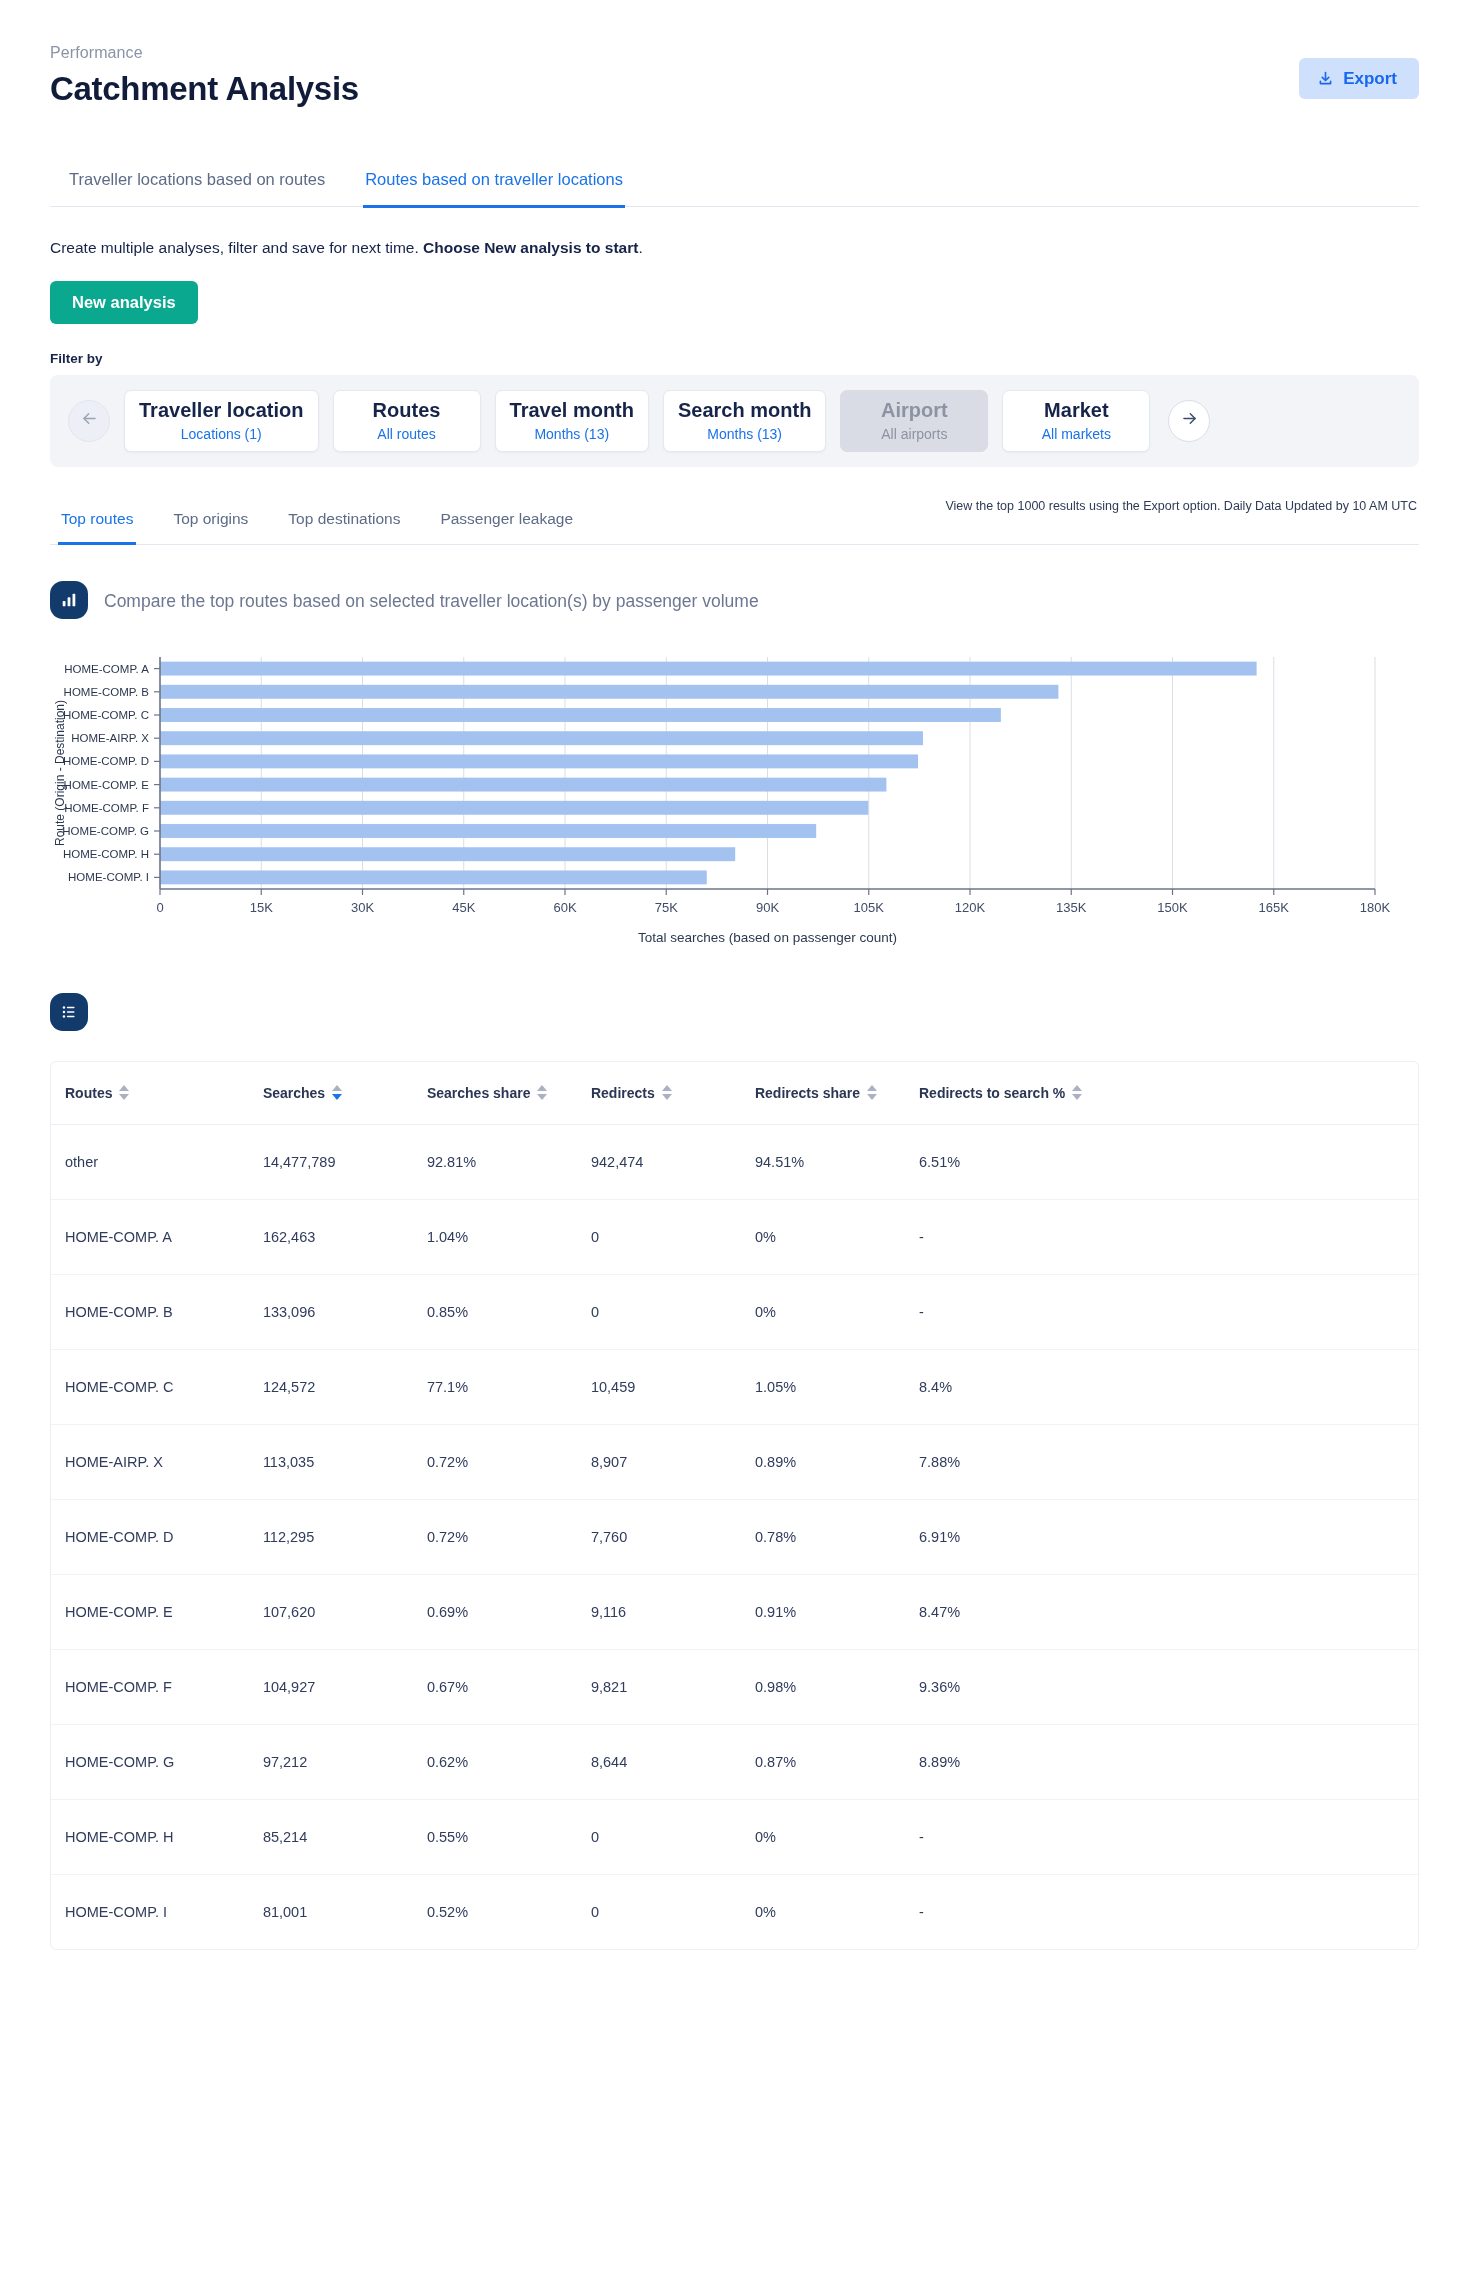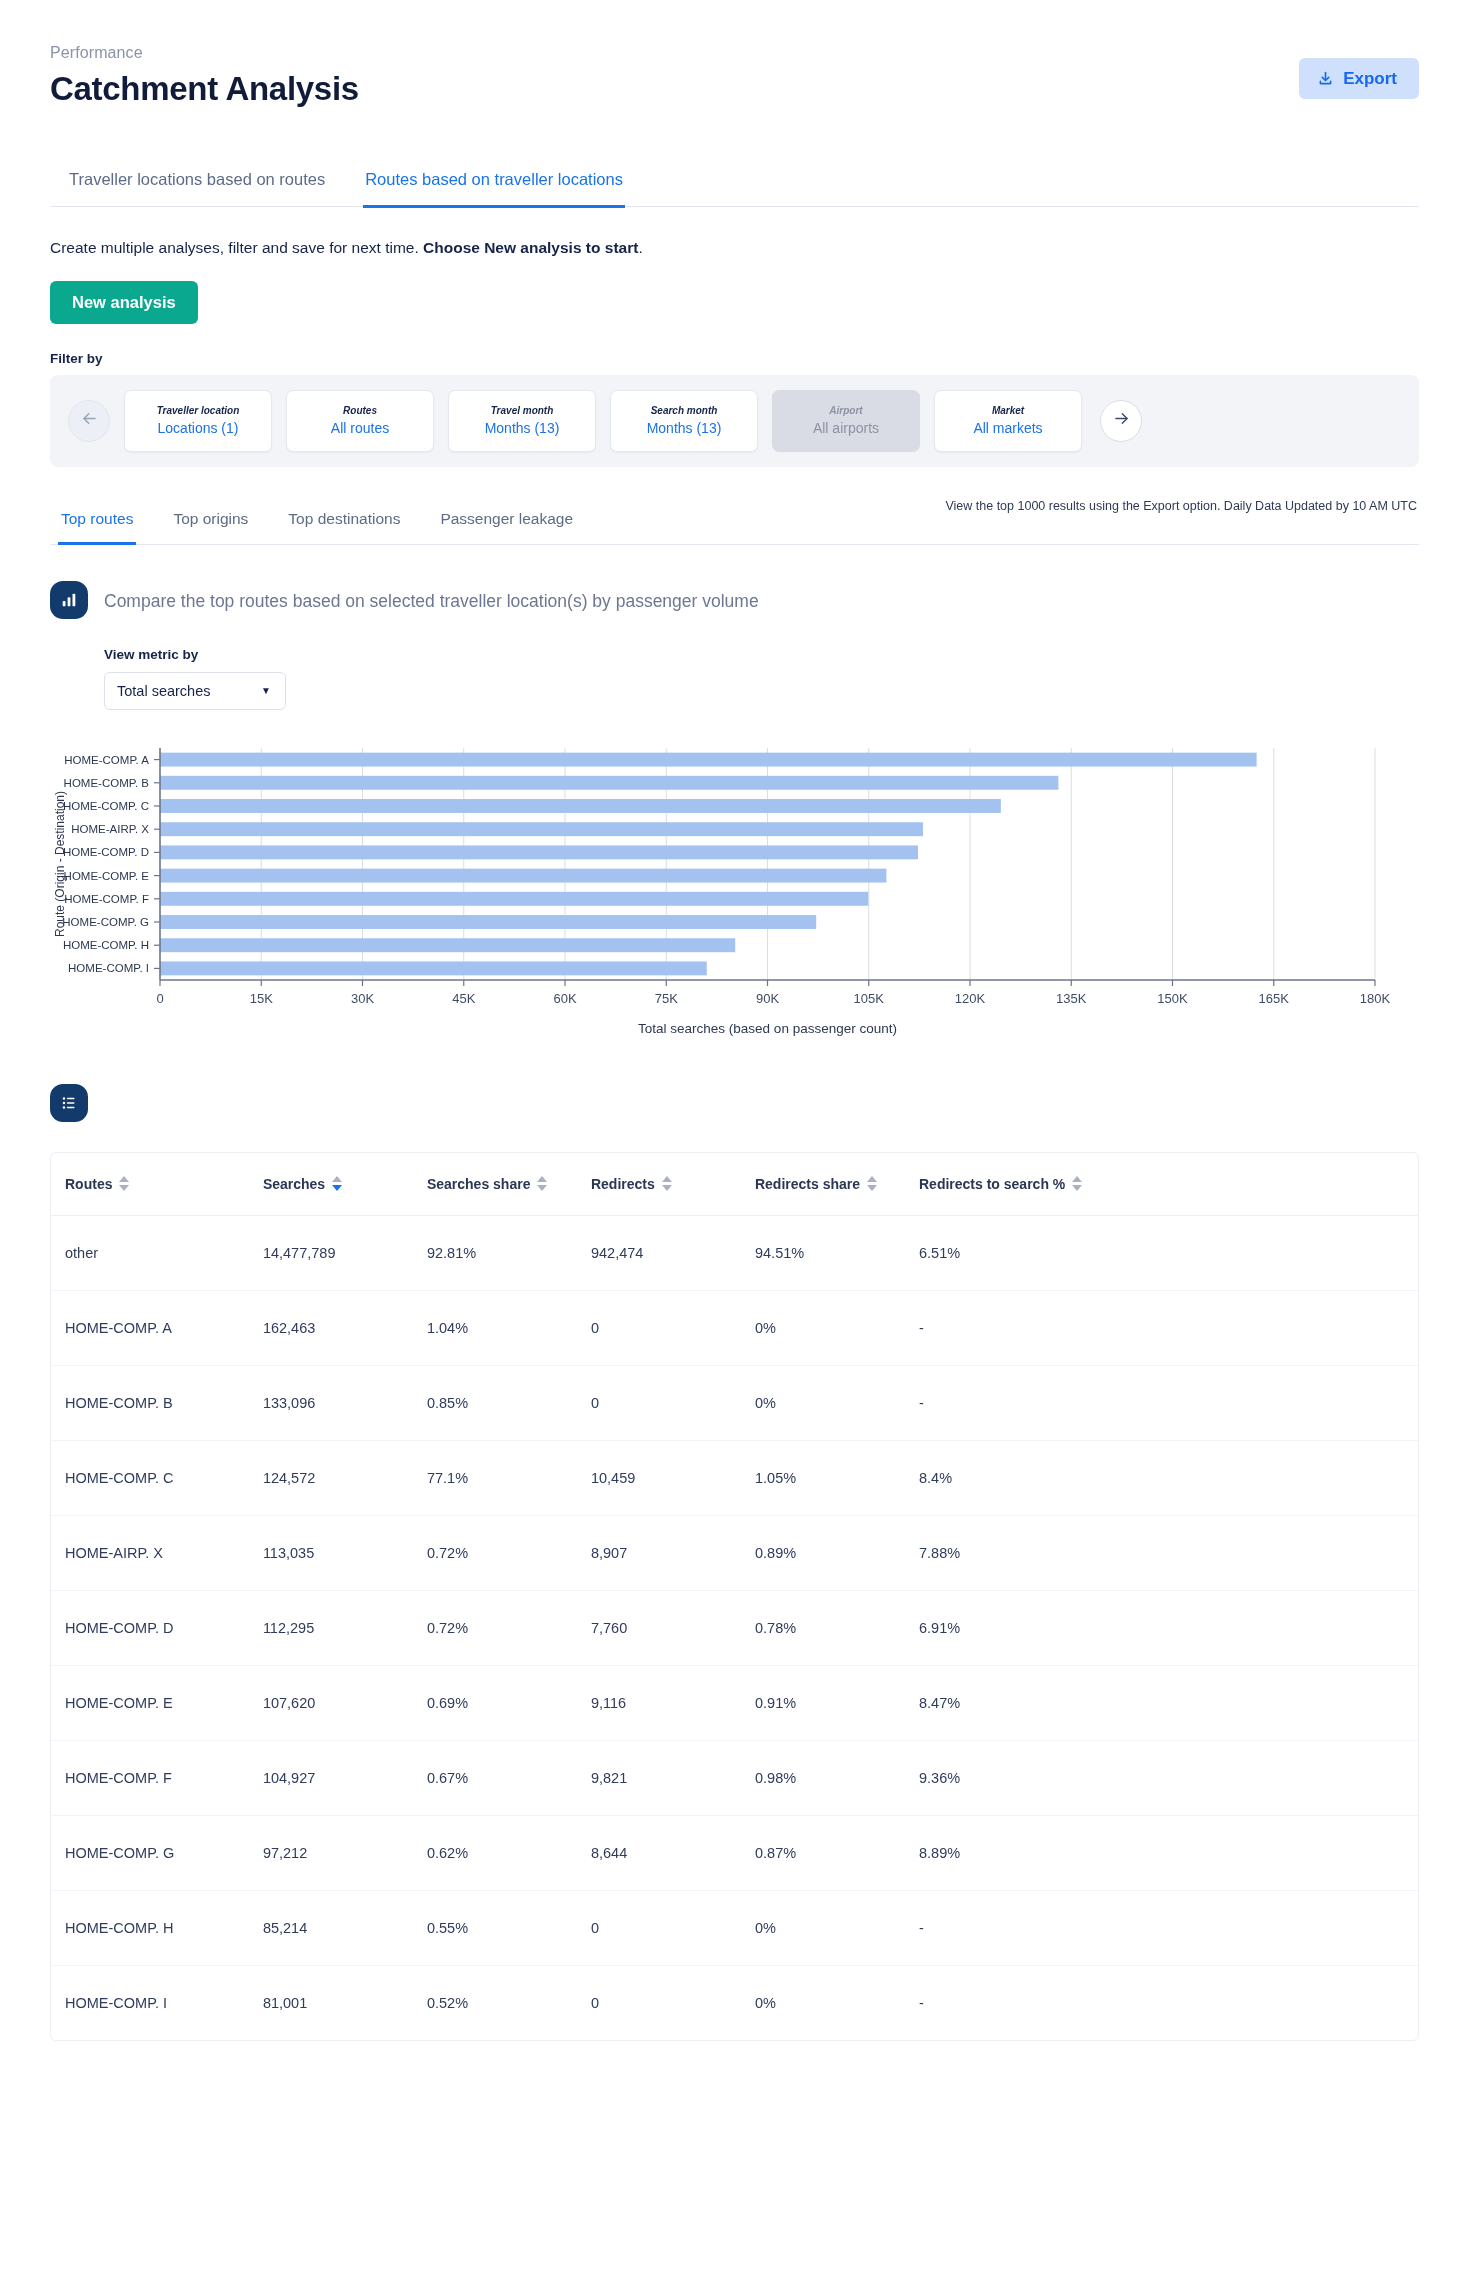--- a/index.html
+++ b/index.html
@@ -126,21 +126,21 @@
     padding: 0 14px;
     display: flex;
     flex-direction: column;
     justify-content: center;
     align-items: center;
     gap: 4px;
     cursor: pointer;
     box-shadow: 0 1px 2px rgba(20,30,60,.05);
     flex: 0 0 auto;
   }
-  .chip .chip-title { font-size: 10px; font-weight: 700; color: #17244a; white-space: nowrap; font-style: italic; }
+  .chip .chip-title { font-size: 20px; font-weight: 700; color: #17244a; white-space: nowrap; }
   .chip .chip-value { font-size: 14px; color: #1a73e8; white-space: nowrap; }
   .chip.disabled { background: #d9dce4; border-color: #d9dce4; box-shadow: none; }
   .chip.disabled .chip-title { color: #8d93a3; }
   .chip.disabled .chip-value { color: #8d93a3; }
 
   
   .subtabs-row {
     margin-top: 32px;
     display: flex;
     align-items: flex-end;
@@ -344,27 +344,20 @@
           <rect x="3" y="11" width="3.1" height="6" rx="1"></rect>
           <rect x="8.45" y="7" width="3.1" height="10" rx="1"></rect>
           <rect x="13.9" y="3" width="3.1" height="14" rx="1"></rect>
         </svg>
       </div>
       <div class="sec-texts">
         <div class="sec-sub">Compare the top routes based on selected traveller location(s) by passenger volume</div>
       </div>
     </div>
 
-    <div class="metric-wrap">
-      <div class="metric-label">View metric by</div>
-      <div class="metric-select">
-        <span>Total searches</span>
-        <span class="caret">▼</span>
-      </div>
-    </div>
 
     <div class="chart-card">
       <svg class="chart-svg" id="bar-chart" width="1369" height="300" viewBox="0 0 1369 300">
           <line x1="211.25" y1="8" x2="211.25" y2="240" stroke="#d9dde4" stroke-width="1"></line>
           <line x1="312.5" y1="8" x2="312.5" y2="240" stroke="#d9dde4" stroke-width="1"></line>
           <line x1="413.75" y1="8" x2="413.75" y2="240" stroke="#d9dde4" stroke-width="1"></line>
           <line x1="515" y1="8" x2="515" y2="240" stroke="#d9dde4" stroke-width="1"></line>
           <line x1="616.25" y1="8" x2="616.25" y2="240" stroke="#d9dde4" stroke-width="1"></line>
           <line x1="717.5" y1="8" x2="717.5" y2="240" stroke="#d9dde4" stroke-width="1"></line>
           <line x1="818.75" y1="8" x2="818.75" y2="240" stroke="#d9dde4" stroke-width="1"></line>

